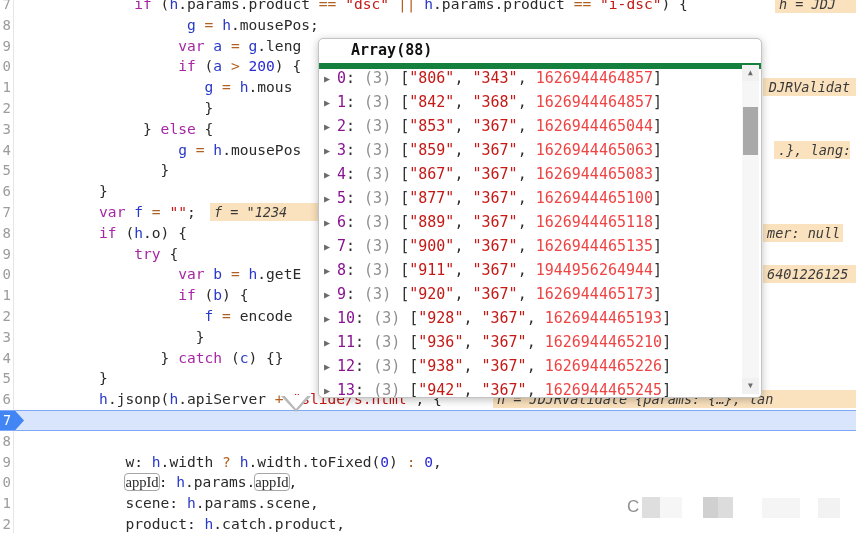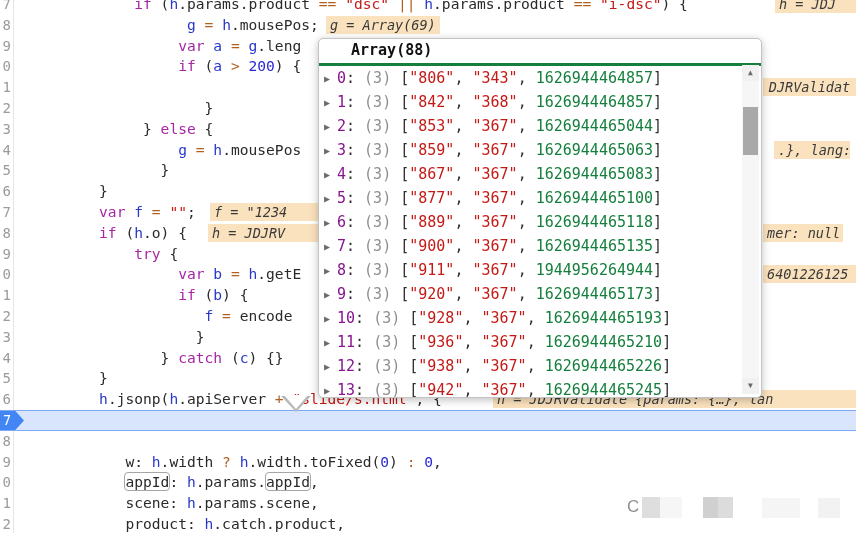--- a/index.html
+++ b/index.html
@@ -17,37 +17,37 @@
          clip-path:polygon(0 0,64% 0,100% 50%,64% 100%,0 100%);}
   .code{position:absolute;left:20px;top:0;}
   .tok.kw{color:#a626a4;}
   .tok.v{color:#2838c9;}
   .tok.s{color:#c41a16;}
   .tok.n{color:#2b2bd6;}
   .tok.o{color:#b35f1f;}
   .tok.p{color:#2a2a2a;}
   .tok.sel{background:#b1ccfa;}
   .tok.gbox{background:#fce3c0;border:1px solid #9c4a21;border-radius:2px;padding:0 2px;margin:0 -2px;}
-  .tok.idbox{outline:1px solid #a6a6a6;border-radius:3px;}
+  .tok.idbox{outline:1px solid #a6a6a6;border-radius:3px;font-family:Liberation Serif, serif;}
   .ann{position:absolute;top:1px;height:18px;background:#fbe2be;color:#3a3a3a;
        font-style:italic;font-size:13.5px;line-height:18px;padding:0 4px;white-space:pre;
        overflow:hidden;box-sizing:border-box;}
   
   #popup{position:absolute;left:318px;top:38px;width:444px;height:360px;background:#fff;
          border:1px solid #c3c3c3;border-radius:5px;box-shadow:0 2px 8px rgba(0,0,0,.25);
          z-index:10;box-sizing:border-box;}
-  #popup-header{position:absolute;left:0;right:0;top:0;height:24px;border-bottom:3px solid #15803d;}
+  #popup-header{position:absolute;left:0;right:0;top:0;height:24px;border-bottom:6px solid #15803d;}
   #popup-title{position:absolute;left:32px;top:2px;font-weight:bold;font-size:15px;color:#111;}
   #popup-rows{position:absolute;left:0;top:25px;right:20px;bottom:0;overflow:hidden;}
   .prow{position:absolute;left:5px;height:24px;line-height:24px;font-size:15px;white-space:pre;}
   .prow .tri{display:inline-block;width:13px;color:#6b6b6b;font-size:10px;vertical-align:1px;}
   .prow .idx{color:#881391;}
   .prow .cnt{color:#8f8f8f;}
   .prow .str{color:#c41a16;}
-  .prow .num{color:#15803d;text-align:center;}
+  .prow .num{color:#ef4444;text-align:center;}
   .prow .pp{color:#303030;}
   
   #sb{position:absolute;right:2px;top:26px;bottom:3px;width:17px;background:#f6f6f6;z-index:11;}
   .sb-btn{position:absolute;left:0;width:17px;height:16px;background:#f1f1f1;color:#6b6b6b;
           font-size:8px;text-align:center;line-height:16px;}
   #sb-up{top:0;}
   #sb-down{bottom:0;}
   #sb-thumb{position:absolute;left:1px;width:15px;top:42px;height:48px;background:#a9a9a9;}
   
   #tail-border{position:absolute;left:281px;top:396px;width:0;height:0;z-index:11;
@@ -60,31 +60,31 @@
              font-family:"Liberation Sans",sans-serif;font-size:17px;}
   .wm-box{position:absolute;}
 </style>
 </head>
 <body>
 
 <div id="editor">
   <div class="gutter-border"></div>
   <div id="codearea">
       <div class="row" style="top: -6px;"><span class="ln">7</span><span class="code"><span class="tok p">             </span><span class="tok kw">if</span><span class="tok p"> (</span><span class="tok v">h</span><span class="tok p">.params.product </span><span class="tok o">==</span><span class="tok p"> </span><span class="tok s">"dsc"</span><span class="tok p"> </span><span class="tok o">||</span><span class="tok p"> </span><span class="tok v">h</span><span class="tok p">.params.product </span><span class="tok o">==</span><span class="tok p"> </span><span class="tok s">"i-dsc"</span><span class="tok p">) { </span></span><span class="ann" style="left: 775px; width: 81px;">h = JDJ</span></div>
-      <div class="row" style="top: 14.8px;"><span class="ln">8</span><span class="code"><span class="tok p">                   </span><span class="tok v">g</span><span class="tok p"> </span><span class="tok o">=</span><span class="tok p"> </span><span class="tok v">h</span><span class="tok p">.mousePos;</span></span><span class="ann" style="left: 326px;">g = Array(69)</span></div>
+      <div class="row" style="top: 14.8px;"><span class="ln">8</span><span class="code"><span class="tok p">                   </span><span class="tok v">g</span><span class="tok p"> </span><span class="tok o">=</span><span class="tok p"> </span><span class="tok v">h</span><span class="tok p">.mousePos;</span></span></div>
       <div class="row" style="top: 35.6px;"><span class="ln">9</span><span class="code"><span class="tok p">                  </span><span class="tok kw">var</span><span class="tok p"> </span><span class="tok v">a</span><span class="tok p"> </span><span class="tok o">=</span><span class="tok p"> </span><span class="tok v">g</span><span class="tok p">.leng</span></span></div>
       <div class="row" style="top: 56.4px;"><span class="ln">0</span><span class="code"><span class="tok p">                  </span><span class="tok kw">if</span><span class="tok p"> (</span><span class="tok v">a</span><span class="tok p"> </span><span class="tok o">&gt;</span><span class="tok p"> </span><span class="tok n">200</span><span class="tok p">) {</span></span></div>
-      <div class="row" style="top: 77.2px;"><span class="ln">1</span><span class="ann" style="left: 763px; width: 93px; text-align: center;">DJRValidat</span></div>
+      <div class="row" style="top: 77.2px;"><span class="ln">1</span><span class="code"><span class="tok p">                     </span><span class="tok v">g</span><span class="tok p"> </span><span class="tok o">=</span><span class="tok p"> </span><span class="tok v">h</span><span class="tok p">.mous</span></span><span class="ann" style="left: 763px; width: 93px; text-align: center;">DJRValidat</span></div>
       <div class="row" style="top: 98px;"><span class="ln">2</span><span class="code"><span class="tok p">                     </span><span class="tok p">}</span></span></div>
       <div class="row" style="top: 118.8px;"><span class="ln">3</span><span class="code"><span class="tok p">              </span><span class="tok p">} </span><span class="tok kw">else</span><span class="tok p"> {</span></span></div>
       <div class="row" style="top: 139.6px;"><span class="ln">4</span><span class="code"><span class="tok p">                  </span><span class="tok v">g</span><span class="tok p"> </span><span class="tok o">=</span><span class="tok p"> </span><span class="tok v">h</span><span class="tok p">.mousePos</span></span><span class="ann" style="left: 763px; width: 76px; margin-left: 11px;">.}, lang:</span></div>
       <div class="row" style="top: 160.4px;"><span class="ln">5</span><span class="code"><span class="tok p">                </span><span class="tok p">}</span></span></div>
       <div class="row" style="top: 181.2px;"><span class="ln">6</span><span class="code"><span class="tok p">         </span><span class="tok p">}</span></span></div>
       <div class="row" style="top: 202px;"><span class="ln">7</span><span class="code"><span class="tok p">         </span><span class="tok kw">var</span><span class="tok p"> </span><span class="tok v">f</span><span class="tok p"> </span><span class="tok o">=</span><span class="tok p"> </span><span class="tok s">""</span><span class="tok p">;</span></span><span class="ann" style="left: 210px; width: 108px;">f = "1234</span></div>
-      <div class="row" style="top: 222.8px;"><span class="ln">8</span><span class="code"><span class="tok p">         </span><span class="tok kw">if</span><span class="tok p"> (</span><span class="tok v">h</span><span class="tok p">.o) {</span></span><span class="ann" style="left: 208px; width: 110px;">h = JDJRV</span><span class="ann" style="left: 763px; width: 80px;">mer: null</span></div>
+      <div class="row" style="top: 222.8px;"><span class="ln">8</span><span class="code"><span class="tok p">         </span><span class="tok kw">if</span><span class="tok p"> (</span><span class="tok v">h</span><span class="tok p">.o) {</span></span><span class="ann" style="left: 763px; width: 80px;">mer: null</span></div>
       <div class="row" style="top: 243.6px;"><span class="ln">9</span><span class="code"><span class="tok p">             </span><span class="tok kw">try</span><span class="tok p"> {</span></span></div>
       <div class="row" style="top: 264.4px;"><span class="ln">0</span><span class="code"><span class="tok p">                  </span><span class="tok kw">var</span><span class="tok p"> </span><span class="tok v">b</span><span class="tok p"> </span><span class="tok o">=</span><span class="tok p"> </span><span class="tok v">h</span><span class="tok p">.getE</span></span><span class="ann" style="left: 763px; width: 93px;">6401226125</span></div>
       <div class="row" style="top: 285.2px;"><span class="ln">1</span><span class="code"><span class="tok p">                  </span><span class="tok kw">if</span><span class="tok p"> (</span><span class="tok v">b</span><span class="tok p">) {</span></span></div>
       <div class="row" style="top: 306px;"><span class="ln">2</span><span class="code"><span class="tok p">                     </span><span class="tok v">f</span><span class="tok p"> </span><span class="tok o">=</span><span class="tok p"> </span><span class="tok p">encode</span></span></div>
       <div class="row" style="top: 326.8px;"><span class="ln">3</span><span class="code"><span class="tok p">                    </span><span class="tok p">}</span></span></div>
       <div class="row" style="top: 347.6px;"><span class="ln">4</span><span class="code"><span class="tok p">                </span><span class="tok p">} </span><span class="tok kw">catch</span><span class="tok p"> (</span><span class="tok v">c</span><span class="tok p">) {}</span></span></div>
       <div class="row" style="top: 368.4px;"><span class="ln">5</span><span class="code"><span class="tok p">         </span><span class="tok p">}</span></span></div>
       <div class="row" style="top: 389.2px;"><span class="ln">6</span><span class="code"><span class="tok p">         </span><span class="tok v">h</span><span class="tok p">.jsonp(</span><span class="tok v">h</span><span class="tok p">.apiServer </span><span class="tok o">+</span><span class="tok p"> </span><span class="tok s">"slide/s.html"</span><span class="tok p">, {</span></span><span class="ann" style="left: 493px; width: 363px;">h = JDJRValidate {params: {…}, lan</span></div>
       <div class="row hl" style="top: 410px;"><span class="badge">7</span></div>
       <div class="row" style="top: 430.8px;"><span class="ln">8</span></div>

